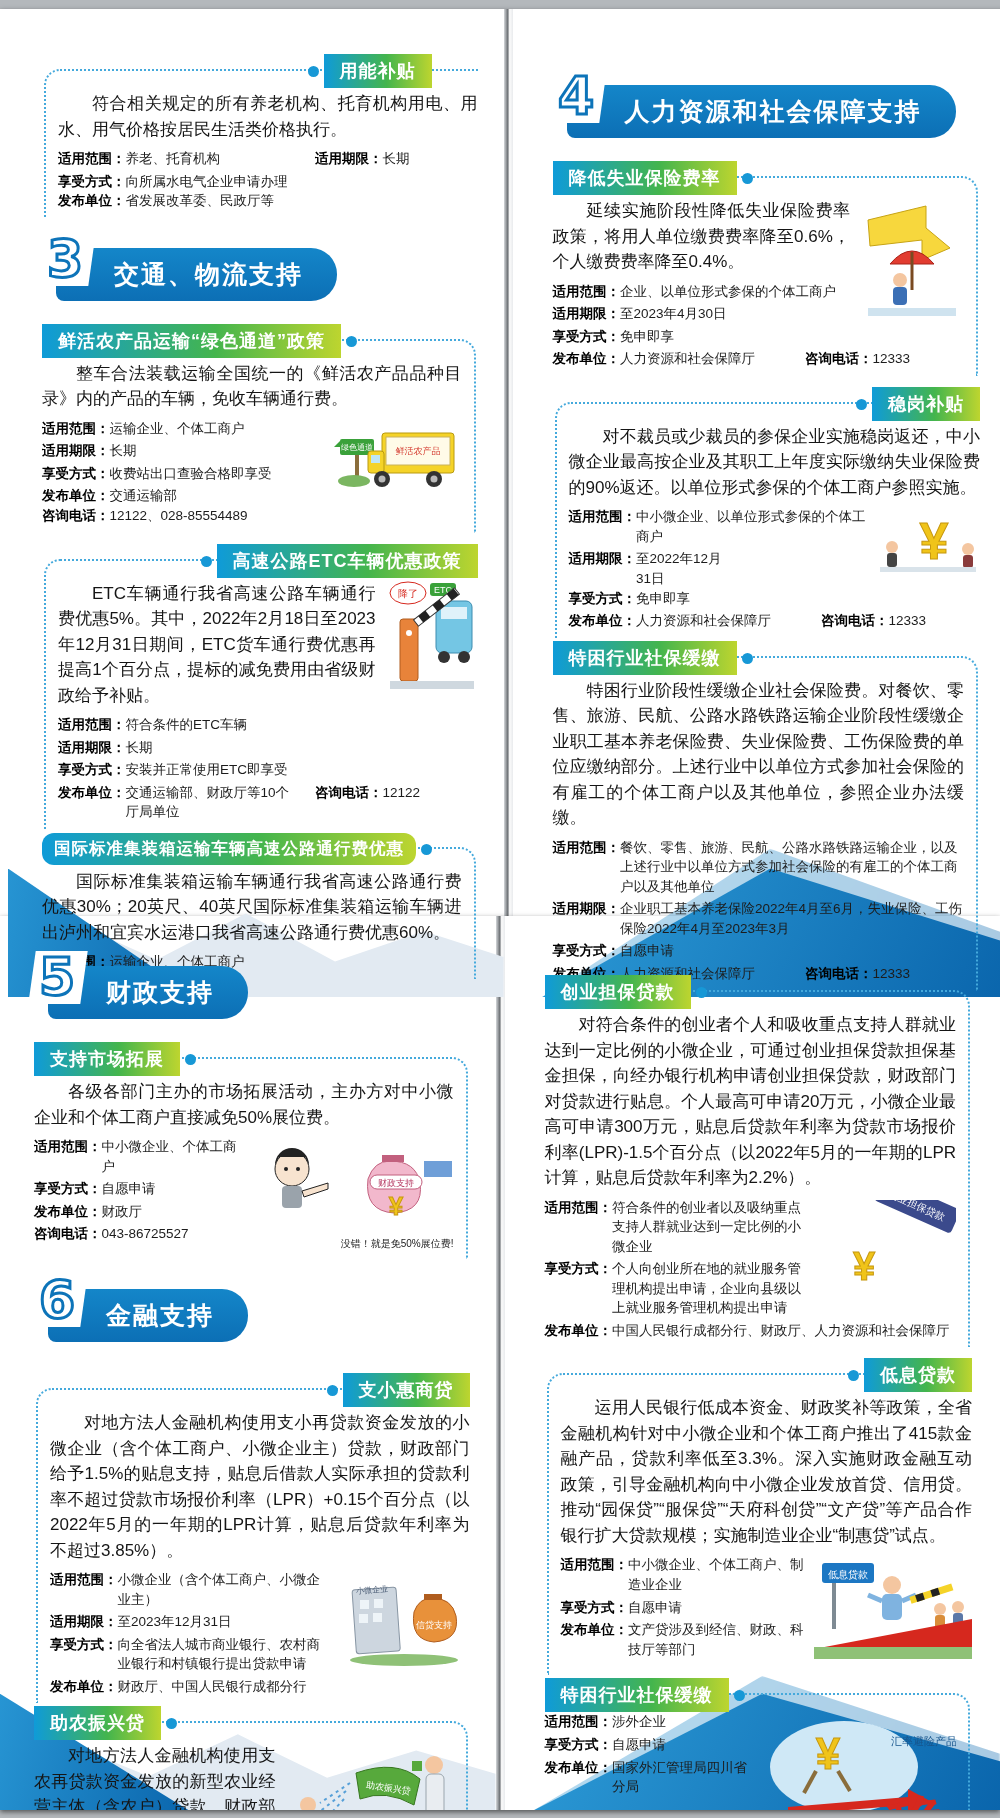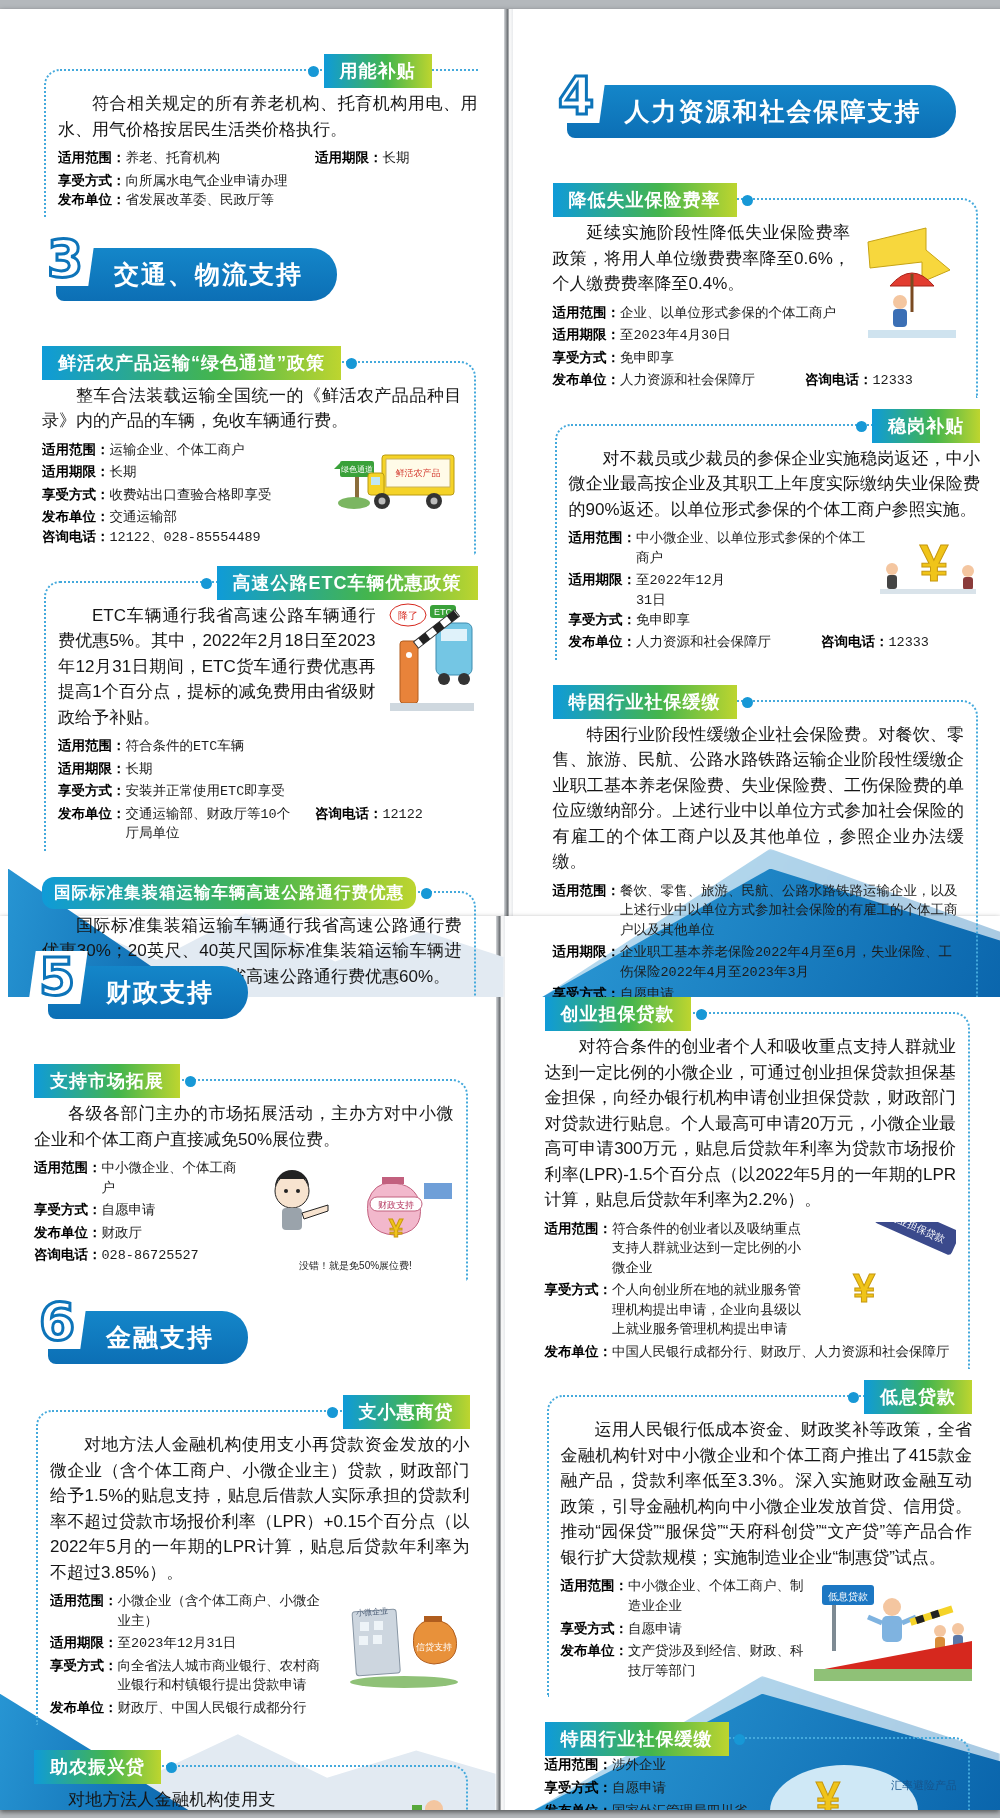--- a/index.html
+++ b/index.html
@@ -47,39 +47,39 @@
   
   .policy{margin:10px 0 14px;}
   .frame{position:relative;}
   .frame-r{border-left:2px dotted #44a9dc;border-top:2px dotted #44a9dc;
     border-top-left-radius:16px;padding:14px 0 4px 12px;margin-left:2px;margin-top:26px;}
   .frame-r>.hdr{position:absolute;top:0;right:0;transform:translateY(-50%);}
   .frame-r>.hdr::before{content:'';position:absolute;left:-16px;top:50%;margin-top:-5px;
     width:11px;height:11px;border-radius:50%;background:#1798d6;}
   .frame-r.inset>.hdr{right:46px;}
   .frame-l{border-right:2px dotted #44a9dc;border-top:2px dotted #44a9dc;
-    border-top-right-radius:16px;padding:14px 12px 4px 0;margin-right:2px;margin-top:40px;}
+    border-top-right-radius:16px;padding:14px 12px 4px 0;margin-right:2px;margin-top:18px;}
   .frame-l>.hdr{position:absolute;top:0;left:0;transform:translateY(-50%);}
   .frame-l>.hdr::after{content:'';position:absolute;right:-16px;top:50%;margin-top:-5px;
     width:11px;height:11px;border-radius:50%;background:#1798d6;}
   .hdr{display:inline-block;color:#fff;font-weight:bold;font-size:18px;
     padding:5px 16px;letter-spacing:1px;white-space:nowrap;margin:0;
     background:linear-gradient(90deg,#0f9bd8,#44b54d 58%,#bdd52f);}
   .hdr.small{font-size:16.5px;padding:5px 12px;border-radius:12px;}
   .pbody{margin:6px 0 7px;font-size:17px;line-height:1.5;text-indent:2em;
     text-align:justify;}
   .fields{font-size:13.5px;line-height:1.45;}
-  .frow{display:flex;flex-wrap:wrap;margin:3px 0;column-gap:22px;font-family:Liberation Mono, monospace;}
+  .frow{display:flex;flex-wrap:wrap;margin:3px 0;column-gap:22px;}
   .fpair{display:flex;align-items:flex-start;flex:1 1 auto;min-width:0;}
   .frow.cols2 .fpair:first-child{flex:0 0 56%;}
   .frow.cols2 .fpair:last-child{flex:1 1 auto;}
   .flabel{font-weight:bold;white-space:nowrap;color:#000;}
   .fvalue{flex:1;color:#1c1c1c;}
 
-  .illus{float:right;margin:2px 0 4px 10px;text-align:center;}
+  .illus{float:right;margin:2px 0 4px 10px;text-align:right;}
   .illus svg{display:block;}
   .cap{font-size:10px;color:#222;margin-top:2px;}
   .clear{clear:both;}
 </style>
 </head>
 <body>
 
 <div class="spread" id="spread1">
 
   <div class="pg" id="p1l">
@@ -459,21 +459,21 @@
               </div>
               <div class="frow">
                 <div class="fpair">
                   <span class="flabel">发布单位：</span>
                   <span class="fvalue">财政厅</span>
                 </div>
               </div>
               <div class="frow">
                 <div class="fpair">
                   <span class="flabel">咨询电话：</span>
-                  <span class="fvalue">028-86725527</span>
+                  <span class="fvalue">043-86725527</span>
                 </div>
               </div>
             </div>
           <div class="clear"></div>
         </div>
       </section>
 
       <div class="banner">
         <span class="plate">
             <span class="num">6</span>

